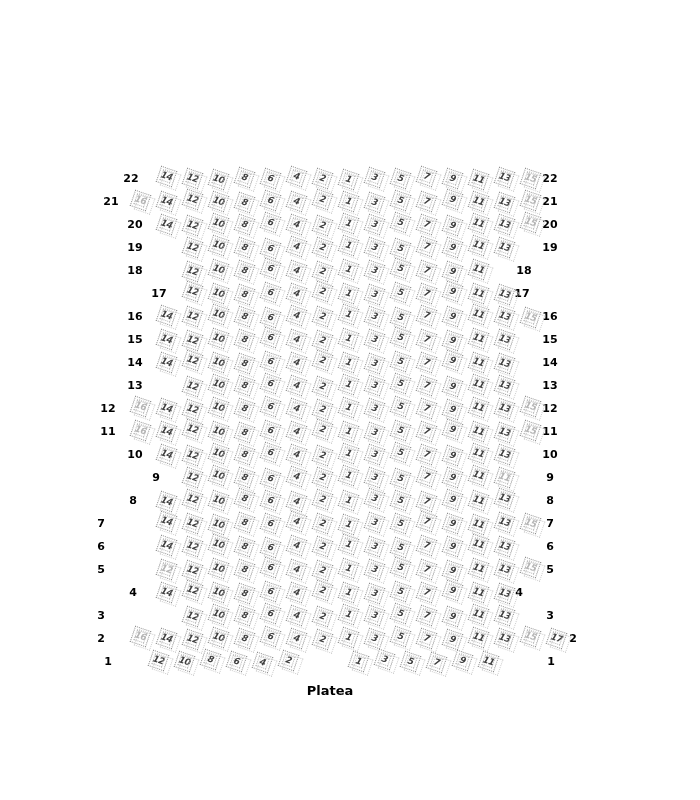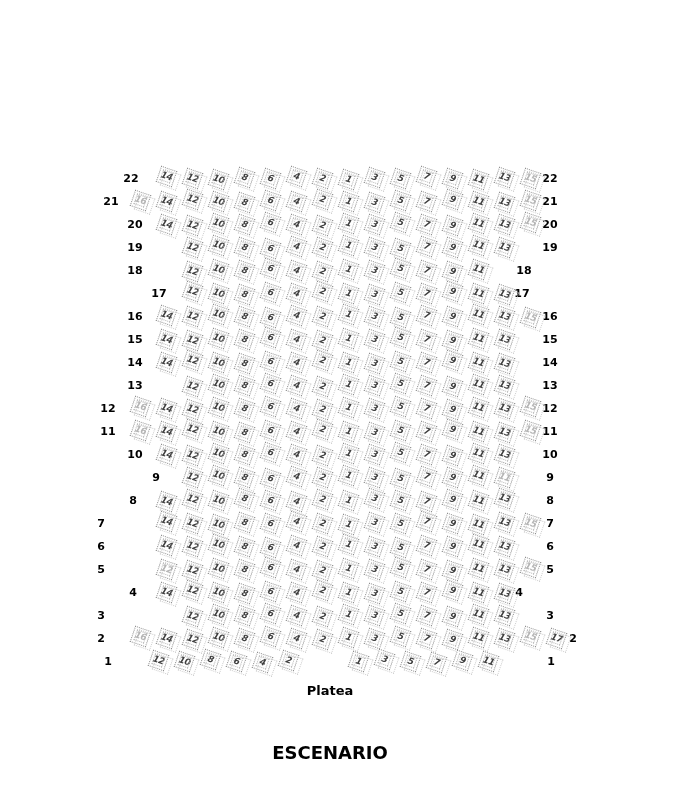--- a/index.html
+++ b/index.html
@@ -1023,14 +1023,13 @@
         <span>7</span>
       </div>
       <div class="seat" style="left: 453.5px; top: 651.6px; transform: rotate(19deg);">
         <span>9</span>
       </div>
       <div class="seat" style="left: 479.5px; top: 653.4px; transform: rotate(19deg);">
         <span>11</span>
       </div>
     </div>
   <div id="platea-label" class="section-label" style="left: 330px; top: 690px;">Platea</div>
-  <div id="escenario-label" class="section-label" style="left: 330px; top: 752px;">ESCENARIO</div>
 </div>
 
 </body></html>

